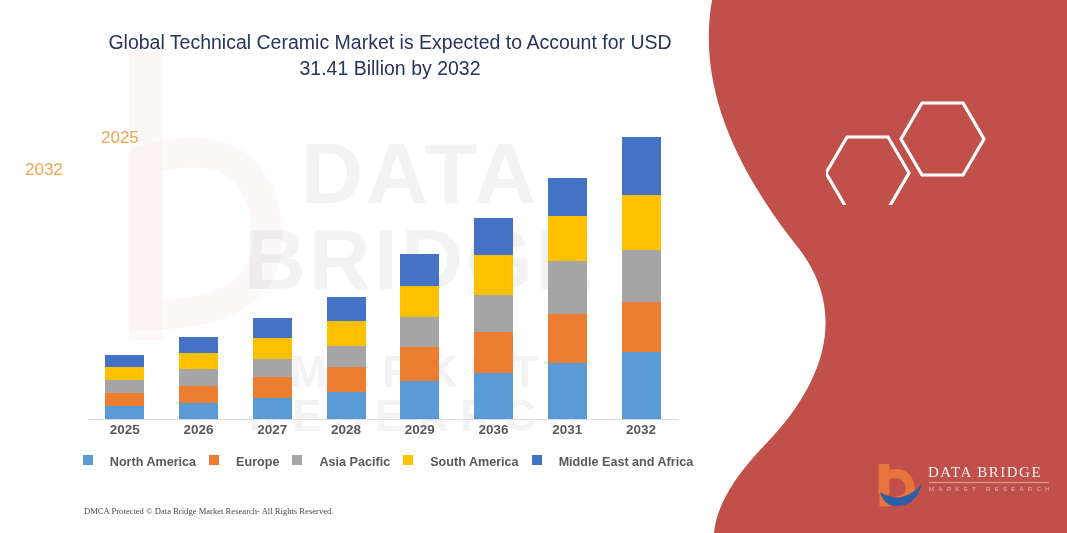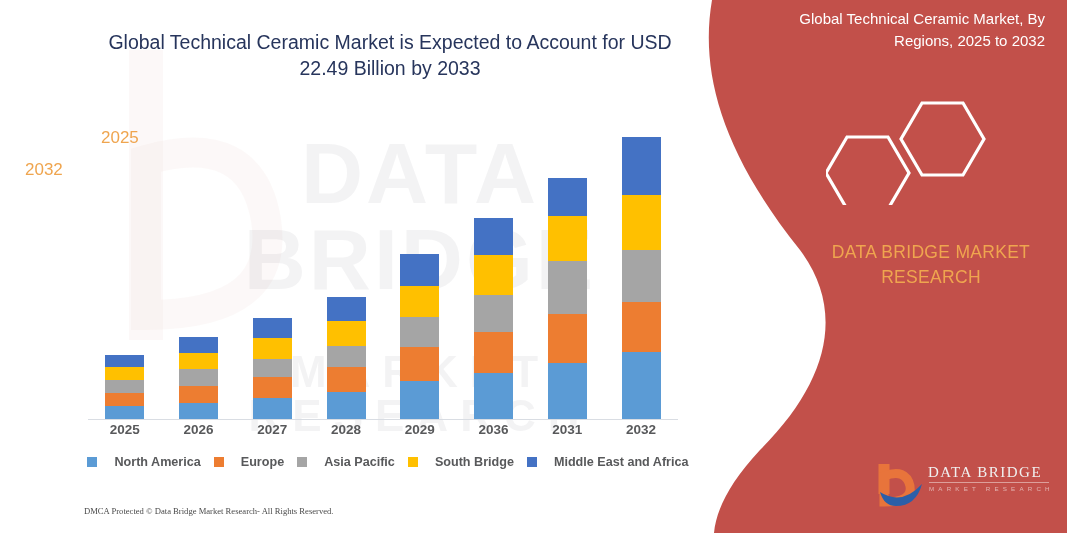--- a/index.html
+++ b/index.html
@@ -28,21 +28,21 @@
         display:flex;align-items:flex-end;justify-content:space-around;}
   .bar{width:39px;display:flex;flex-direction:column;justify-content:flex-end;}
   .seg{width:100%;}
   .xaxis{position:absolute;left:0;top:302px;width:590px;
          display:flex;justify-content:space-around;}
   .xlabel{width:39px;text-align:center;font-size:13.5px;font-weight:700;color:#58595b;}
 
   
   .legend{position:absolute;left:88px;top:455px;width:600px;
           display:flex;justify-content:center;align-items:center;gap:13px;}
-  .lg-item{display:flex;align-items:center;gap:17px;}
+  .lg-item{display:flex;gap:17px;}
   .lg-sw{width:10px;height:10px;display:inline-block;}
   .lg-tx{font-size:12.6px;font-weight:700;color:#58595b;white-space:nowrap;}
 
   
   .footer{position:absolute;left:84px;top:506px;width:600px;
           display:flex;justify-content:space-between;
           font-family:"Liberation Serif",serif;font-size:8.6px;color:#4a4a4a;}
 
   
   .panel{position:absolute;left:0;top:0;width:1067px;height:533px;}
@@ -70,21 +70,21 @@
 
 <div id="stage">
 
   <svg class="wm wm-b" viewBox="0 0 230 330">
     <path d="M28 10 L28 300" stroke="rgba(200,130,120,.10)" stroke-width="34" fill="none"></path>
     <path d="M28 120 q105 -30 120 60 q15 95 -120 95 z" fill="none" stroke="rgba(200,130,120,.10)" stroke-width="30"></path>
   </svg>
   <div class="wm wm-text1">DATA BRIDGE</div>
   <div class="wm wm-text2">MARKET RESEARCH</div>
 
-  <div class="title">Global Technical Ceramic Market is Expected to Account for USD 22.49 Billion by 2033</div>
+  <div class="title">Global Technical Ceramic Market is Expected to Account for USD 31.41 Billion by 2032</div>
 
   <div id="chart">
     <div class="bars" id="bars">
         <div class="bar">
           <div class="seg" style="height: 12px; background: rgb(68, 114, 196);"></div>
           <div class="seg" style="height: 13px; background: rgb(255, 192, 0);"></div>
           <div class="seg" style="height: 13px; background: rgb(165, 165, 165);"></div>
           <div class="seg" style="height: 13px; background: rgb(237, 125, 49);"></div>
           <div class="seg" style="height: 13px; background: rgb(91, 155, 213);"></div>
         </div>
@@ -159,48 +159,46 @@
       <div class="lg-item">
         <span class="lg-sw" style="background: rgb(237, 125, 49);"></span>
         <span class="lg-tx">Europe</span>
       </div>
       <div class="lg-item">
         <span class="lg-sw" style="background: rgb(165, 165, 165);"></span>
         <span class="lg-tx">Asia Pacific</span>
       </div>
       <div class="lg-item">
         <span class="lg-sw" style="background: rgb(255, 192, 0);"></span>
-        <span class="lg-tx">South Bridge</span>
+        <span class="lg-tx">South America</span>
       </div>
       <div class="lg-item">
         <span class="lg-sw" style="background: rgb(68, 114, 196);"></span>
         <span class="lg-tx">Middle East and Africa</span>
       </div>
     </div>
 
   <div class="footer">
     <span>DMCA Protected © Data Bridge Market Research-  All Rights Reserved.</span>
   </div>
 
   <svg class="panel" viewBox="0 0 1067 533" preserveAspectRatio="none">
     <path d="M712 0 C700 70 720 150 800 250 C845 310 830 380 760 450 C730 482 716 510 714 533 L1067 533 L1067 0 Z" fill="#c2504a"></path>
   </svg>
 
-  <div class="panel-head">Global Technical Ceramic Market, By Regions, 2025 to 2032</div>
 
   <div class="hexwrap">
     <svg width="180" height="110" viewBox="0 0 180 110">
       <polygon points="96,8 137,8 158,44 137,80 96,80 75,44" fill="none" stroke="#ffffff" stroke-width="3.2"></polygon>
       <polygon points="21,42 62,42 83,78 62,114 21,114 0,78" fill="none" stroke="#ffffff" stroke-width="3.2"></polygon>
     </svg>
   </div>
   <div class="hex-label hex-2032">2032</div>
   <div class="hex-label hex-2025">2025</div>
 
-  <div class="brand">DATA BRIDGE MARKET RESEARCH</div>
 
   <div class="logo">
     <svg width="52" height="46" viewBox="0 0 52 46">
       <path d="M8 2 L8 32" stroke="#e8743b" stroke-width="11" fill="none"></path>
       <path d="M8 14 q22 -8 26 10 q3 16 -26 16 z" fill="none" stroke="#e8743b" stroke-width="9"></path>
       <path d="M4 30 q22 14 42 -8 q-6 22 -26 22 q-12 0 -16 -14 z" fill="#2b5fa8"></path>
     </svg>
     <div class="logo-txt">DATA BRIDGE</div>
     <div class="logo-rule"></div>
     <div class="logo-sub">MARKET RESEARCH</div>

